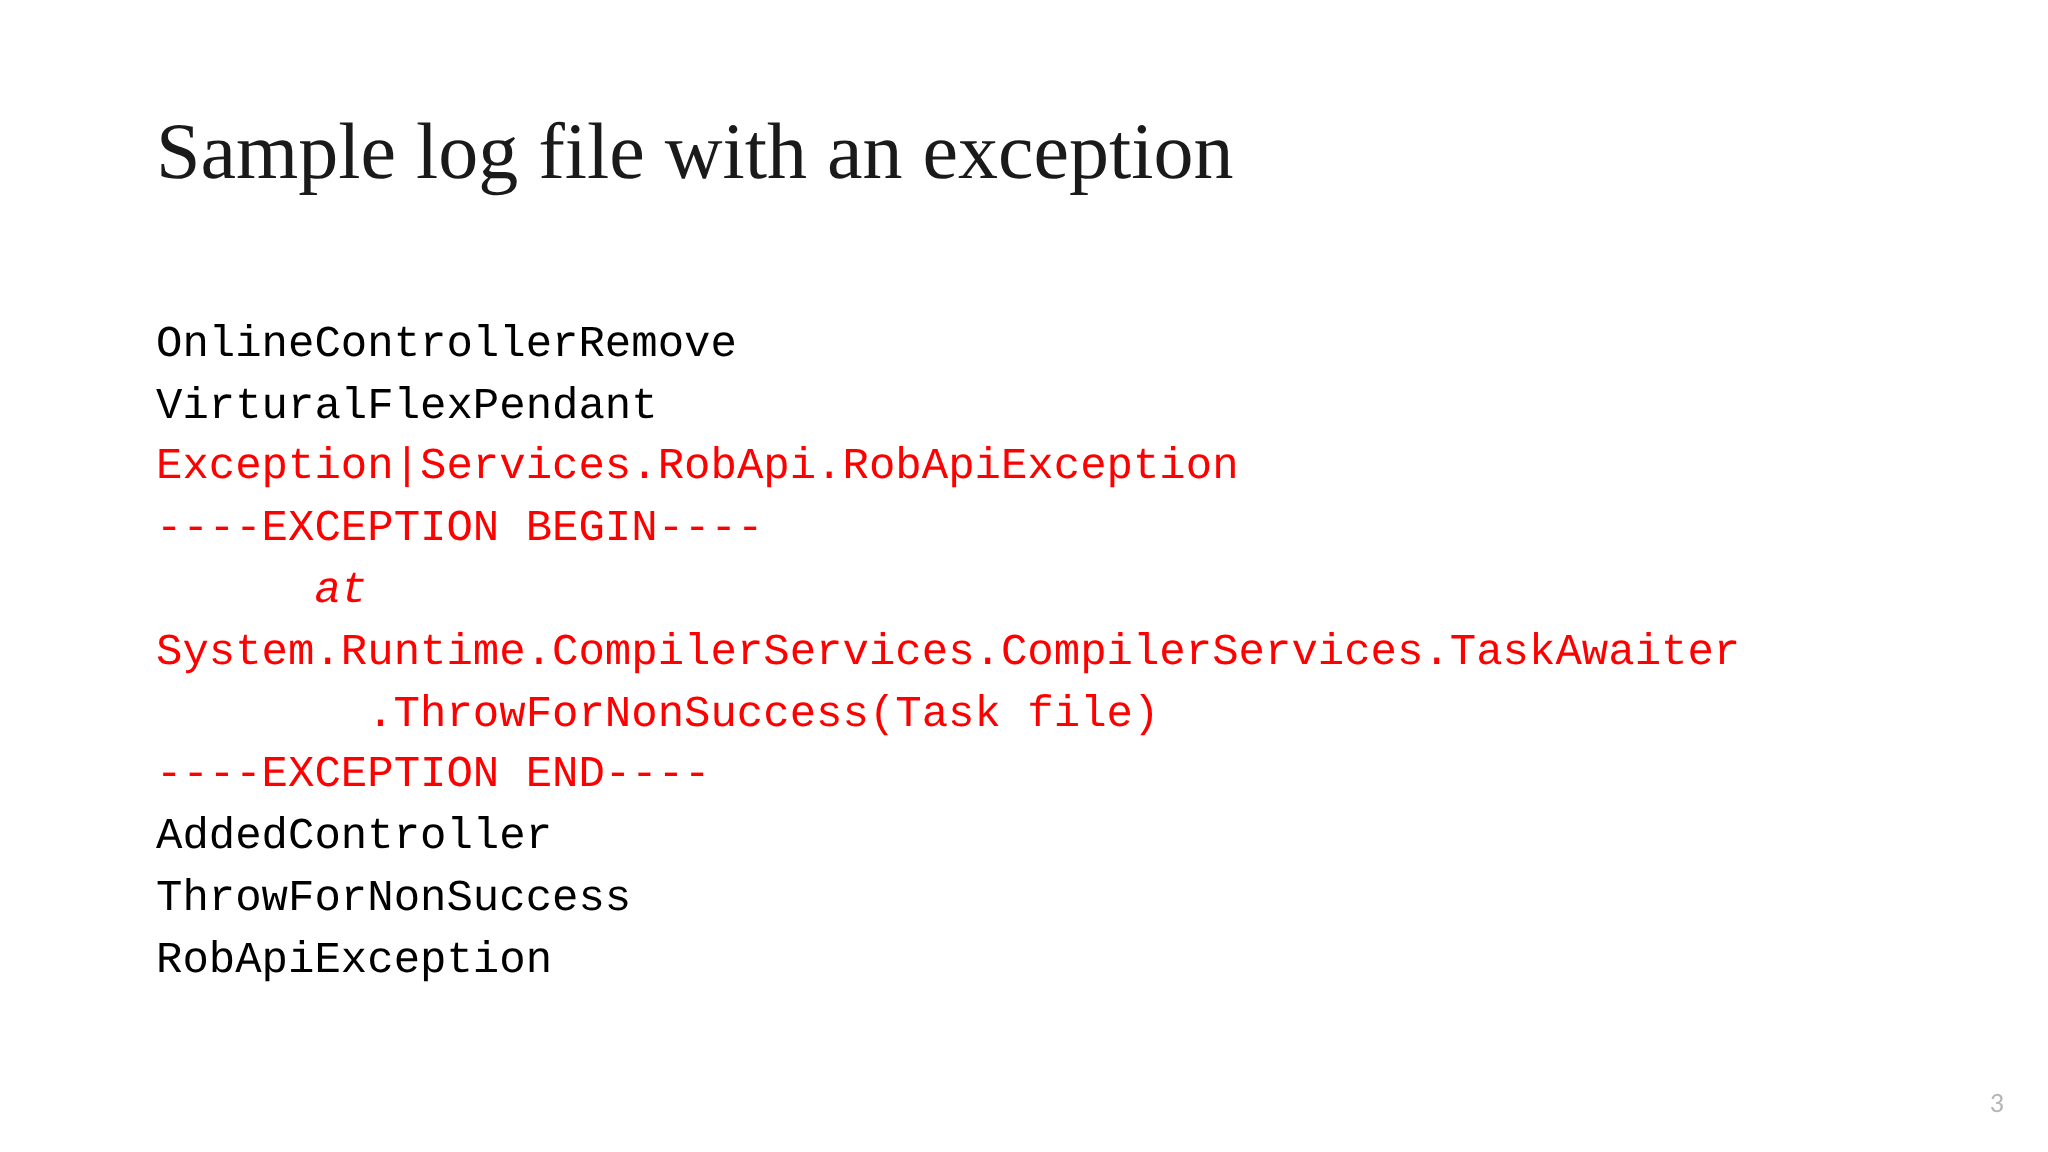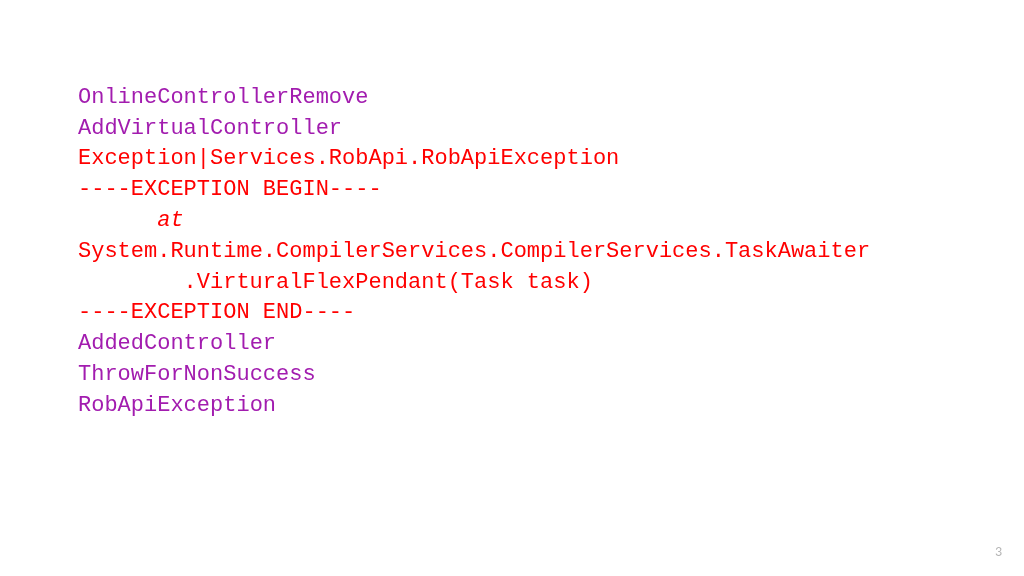--- a/index.html
+++ b/index.html
@@ -22,46 +22,47 @@
     color: #1a1a1a;
     margin: 0 0 28px 0;
     font-family: Georgia, 'Times New Roman', serif;
   }
   .log {
     font-family: Consolas, 'Courier New', monospace;
     font-size: 22px;
     line-height: 1.4;
     white-space: pre;
   }
-  .blue { color: #a21caf; }
+  .blue { color: #000000; }
   .red  { color: #FF0000; }
   .pagenum {
     position: absolute;
     right: 22px;
     bottom: 16px;
     font-size: 14px;
     color: #b5b5b5;
     font-family: Calibri, Arial, sans-serif;
   }
   .indent1 { margin-left: 3.0ch; display: inline-block; font-style: italic; }
   .indent2 { margin-left: 4.0ch; display: inline-block; }
 </style>
 </head>
 <body>
 
 <div class="slide">
+  <h1 class="title">Sample log file with an exception</h1>
 
   <div class="log">
 <span class="blue">OnlineControllerRemove</span>
-<span class="blue">AddVirtualController</span>
+<span class="blue">VirturalFlexPendant</span>
 <span class="red">Exception|Services.RobApi.RobApiException</span>
 <span class="red">----EXCEPTION BEGIN----</span>
 <span class="red indent1">   at</span>
 <span class="red">System.Runtime.CompilerServices.CompilerServices.TaskAwaiter</span>
-<span class="red indent2">    .VirturalFlexPendant(Task task)</span>
+<span class="red indent2">    .ThrowForNonSuccess(Task file)</span>
 <span class="red">----EXCEPTION END----</span>
 <span class="blue">AddedController</span>
 <span class="blue">ThrowForNonSuccess</span>
 <span class="blue">RobApiException</span>
 </div>
 </div>
 
 <div class="pagenum">3</div>
 
 </body></html>

